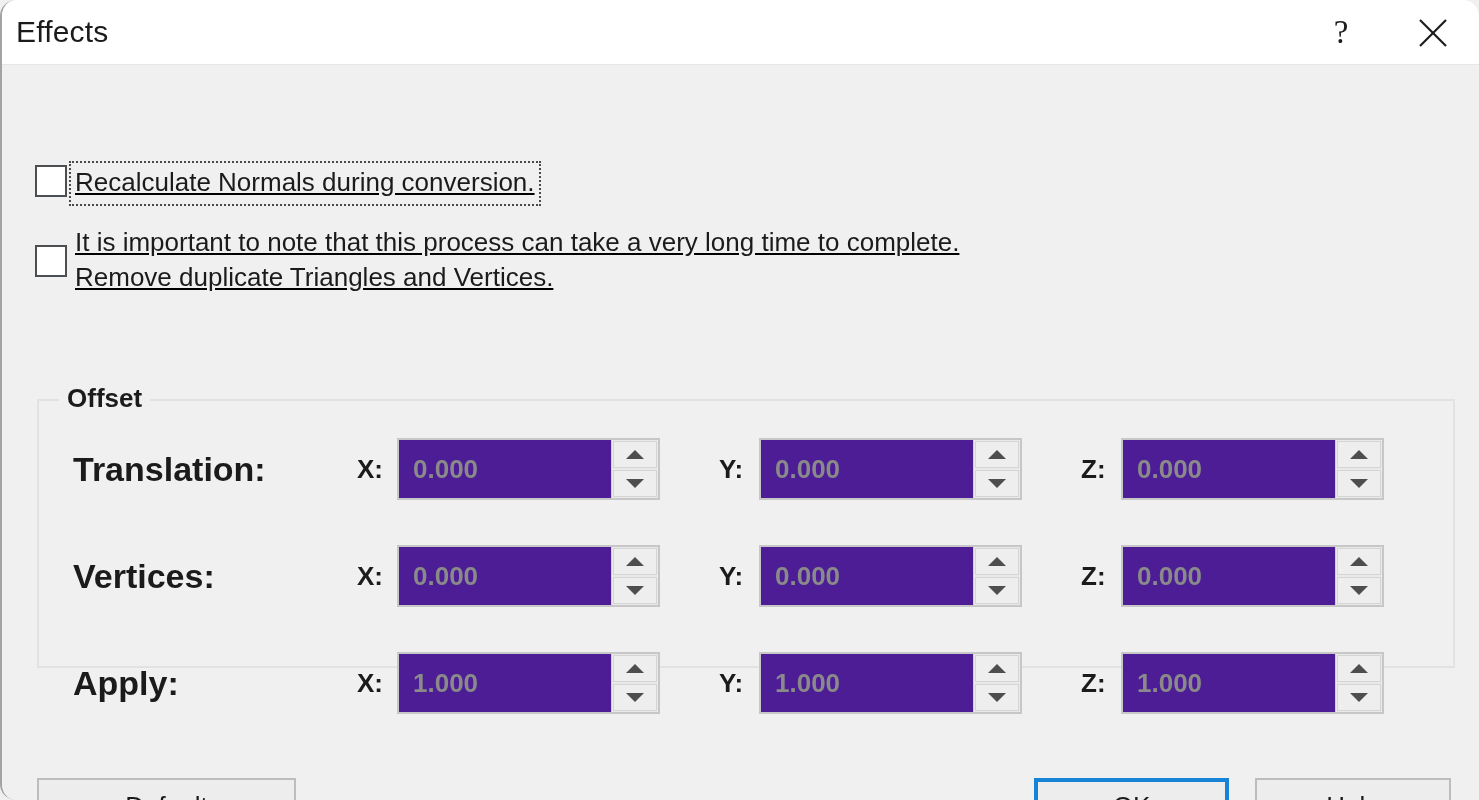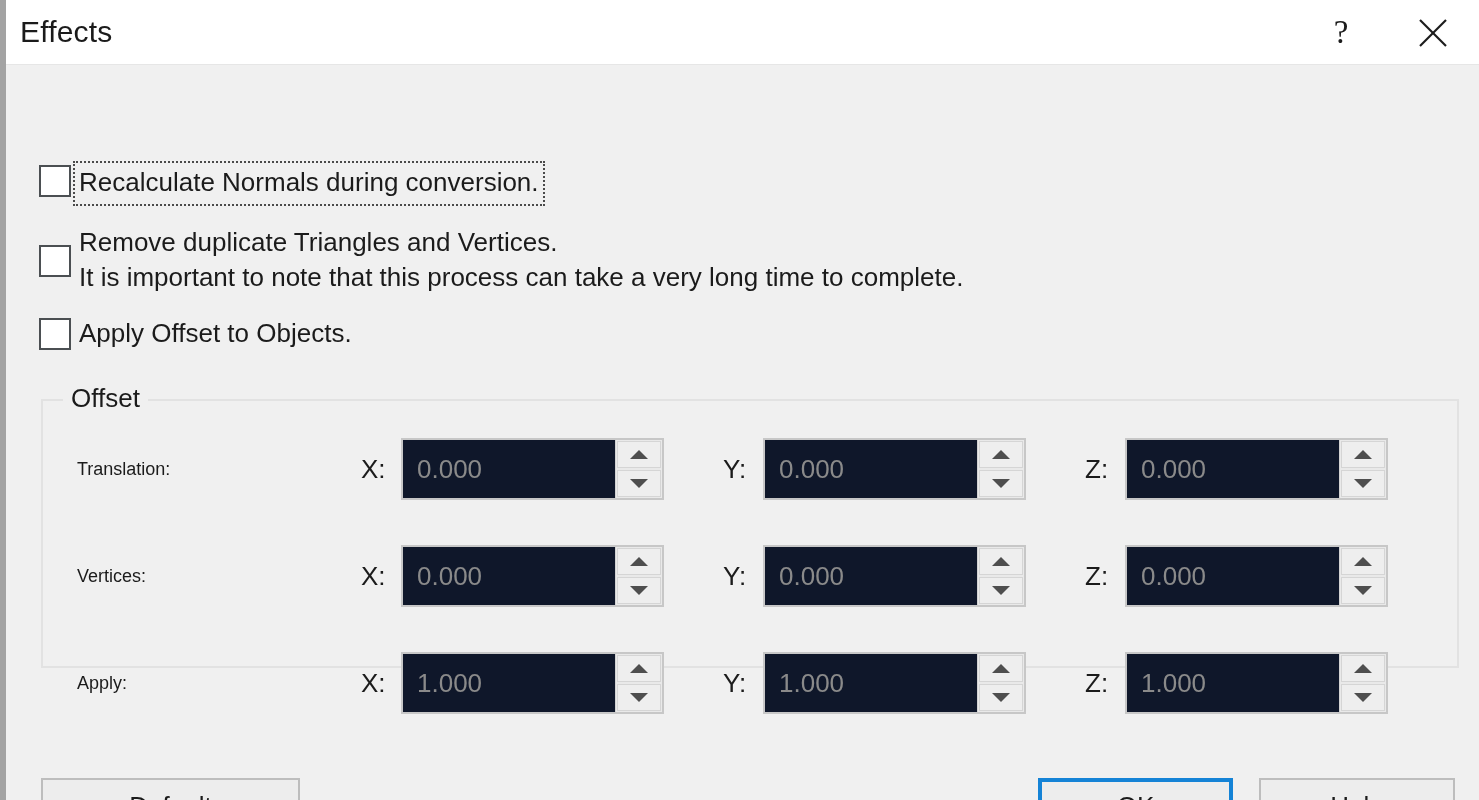--- a/index.html
+++ b/index.html
@@ -14,22 +14,23 @@
     font-family: "Liberation Sans", sans-serif;
     overflow: hidden;
   }
 
   
   .window {
     position: relative;
     width: 1479px;
     height: 800px;
     background: #f0f0f0;
-    border-left: 6px solid #a3a3a3;
+    border-left: 2px solid #a3a3a3;
     overflow: hidden;
+    border-radius: 16px;
   }
 
   
   .titlebar {
     position: relative;
     height: 65px;
     background: #ffffff;
     border-bottom: 1px solid #e6e6e6;
     display: flex;
     align-items: center;
@@ -86,20 +87,21 @@
   .cb-box {
     width: 32px;
     height: 32px;
     flex: 0 0 32px;
     background: #ffffff;
     border: 2px solid #4b4f52;
     margin-top: 2px;
   }
   .cb-labels {
     margin-left: 4px;
+    text-decoration: underline;
   }
   .cb-line {
     font-size: 26px;
     color: #1b1b1b;
     line-height: 35px;
     white-space: nowrap;
   }
   .focus-ring {
     outline: 2px dotted #4a4a4a;
     outline-offset: 0px;
@@ -113,20 +115,21 @@
 
   
   .groupbox {
     position: absolute;
     left: 35px;
     top: 334px;
     width: 1418px;
     height: 269px;
     border: 2px solid #e2e2e2;
     background: transparent;
+    font-weight: bold;
   }
   .group-label {
     position: absolute;
     left: 20px;
     top: -20px;
     background: #f0f0f0;
     padding: 0 8px;
     font-size: 26px;
     color: #1b1b1b;
     line-height: 34px;
@@ -141,21 +144,21 @@
     display: flex;
     align-items: center;
   }
   #offrow-0 { top: 36px; }
   #offrow-1 { top: 143px; }
   #offrow-2 { top: 250px; }
 
   .row-label {
     position: absolute;
     left: 34px;
-    font-size: 18px;
+    font-size: 34px;
     color: #1b1b1b;
     white-space: nowrap;
   }
 
   .field-group {
     position: absolute;
     display: flex;
     align-items: center;
   }
   .field-group.fg0 { left: 318px; }
@@ -179,21 +182,21 @@
     background: #f4f4f4;
     border: 2px solid #c7c7c7;
   }
   .spin-value {
     flex: 1 1 auto;
     display: flex;
     align-items: center;
     padding-left: 14px;
     font-size: 26px;
     color: #8a8a8a;
-    background: #0f172a;
+    background: #4c1d95;
     user-select: none;
   }
   .spin-btns {
     flex: 0 0 47px;
     display: flex;
     flex-direction: column;
     background: #e9e9e9;
     border-left: 1px solid #d2d2d2;
   }
   .spin-btn {
@@ -265,31 +268,25 @@
     <div class="check-row" id="row-recalc">
       <div class="cb-box"></div>
       <div class="cb-labels">
         <div class="cb-line focus-ring">Recalculate Normals during conversion.</div>
       </div>
     </div>
 
     <div class="check-row" id="row-remove">
       <div class="cb-box" style="margin-top:20px;"></div>
       <div class="cb-labels" style="margin-left:8px;">
+        <div class="cb-line">It is important to note that this process can take a very long time to complete.</div>
         <div class="cb-line">Remove duplicate Triangles and Vertices.</div>
-        <div class="cb-line">It is important to note that this process can take a very long time to complete.</div>
       </div>
     </div>
 
-    <div class="check-row" id="row-apply">
-      <div class="cb-box"></div>
-      <div class="cb-labels" style="margin-left:8px;">
-        <div class="cb-line">Apply Offset to Objects.</div>
-      </div>
-    </div>
 
     <div class="groupbox">
       <div class="group-label">Offset</div>
 
       <div class="offset-row" id="offrow-0">
         <div class="row-label">Translation:</div>
 
         <div class="field-group fg0">
           <span class="axis-label">X:</span>
           <div class="spin">

